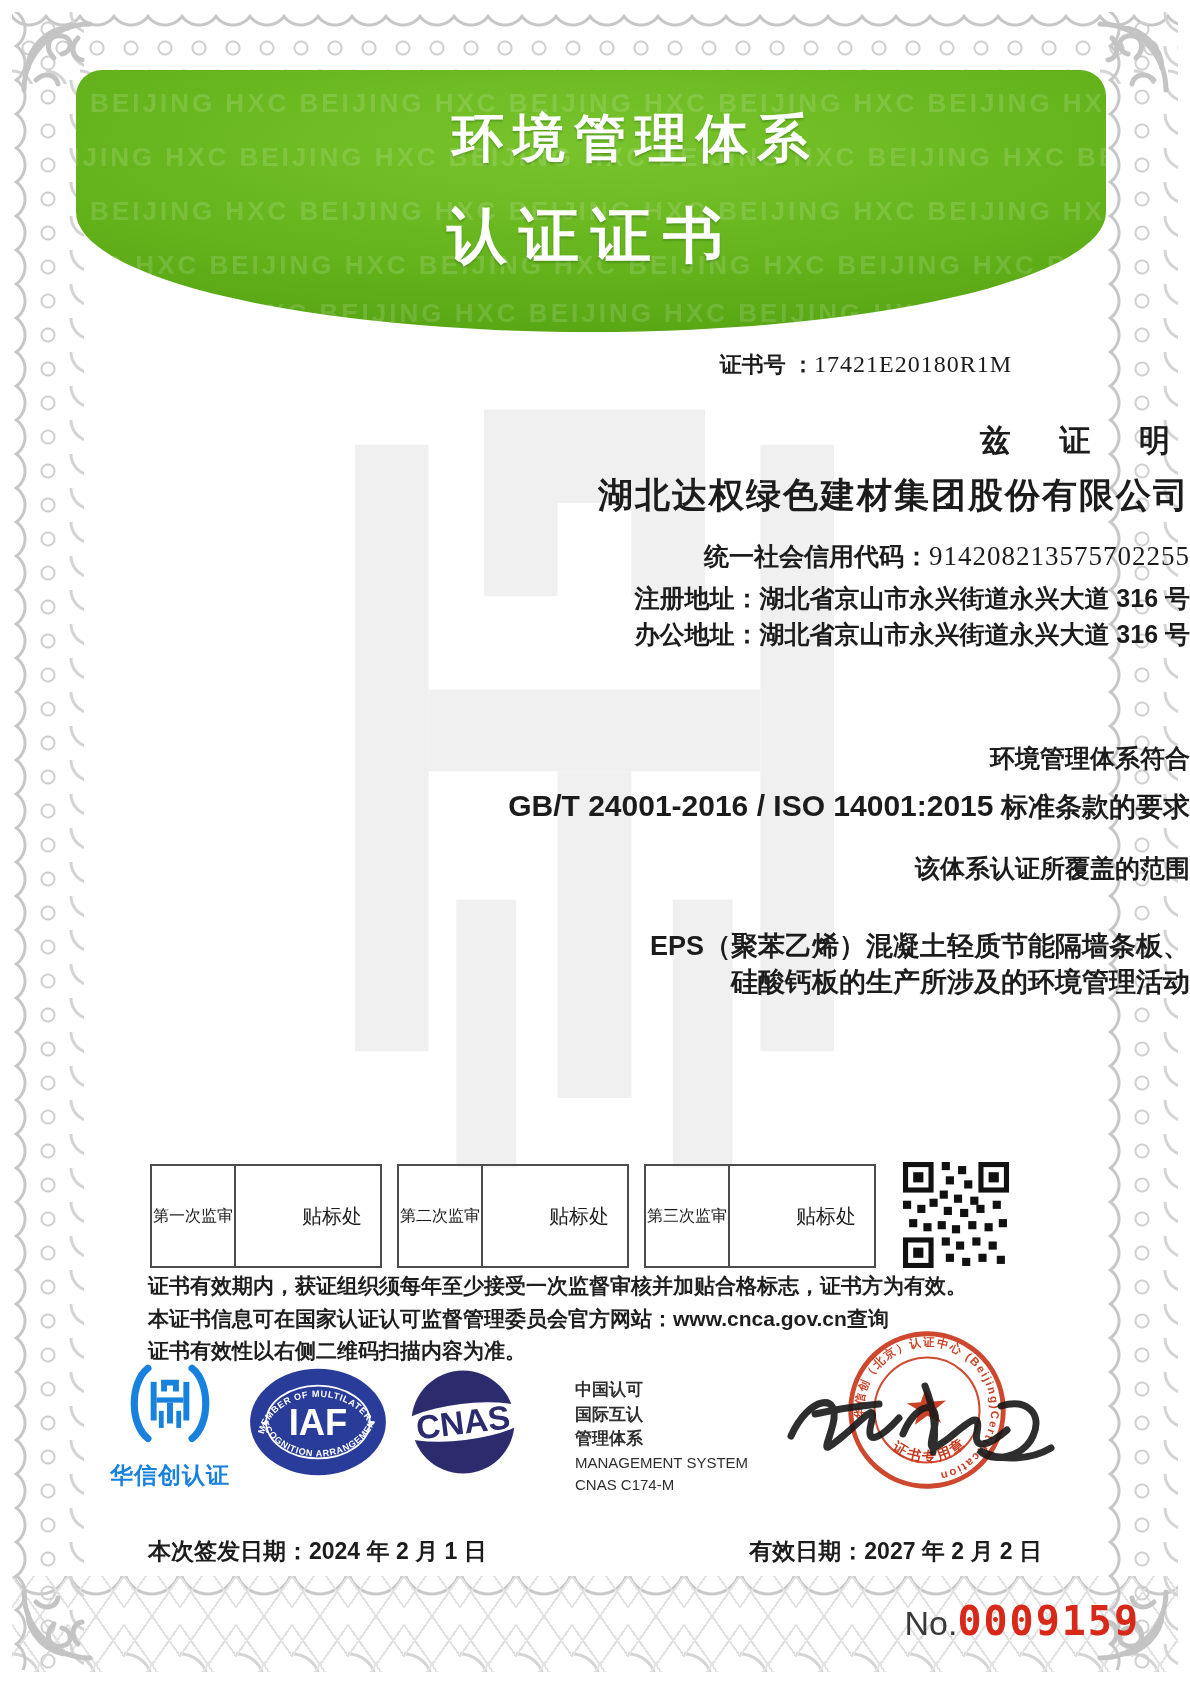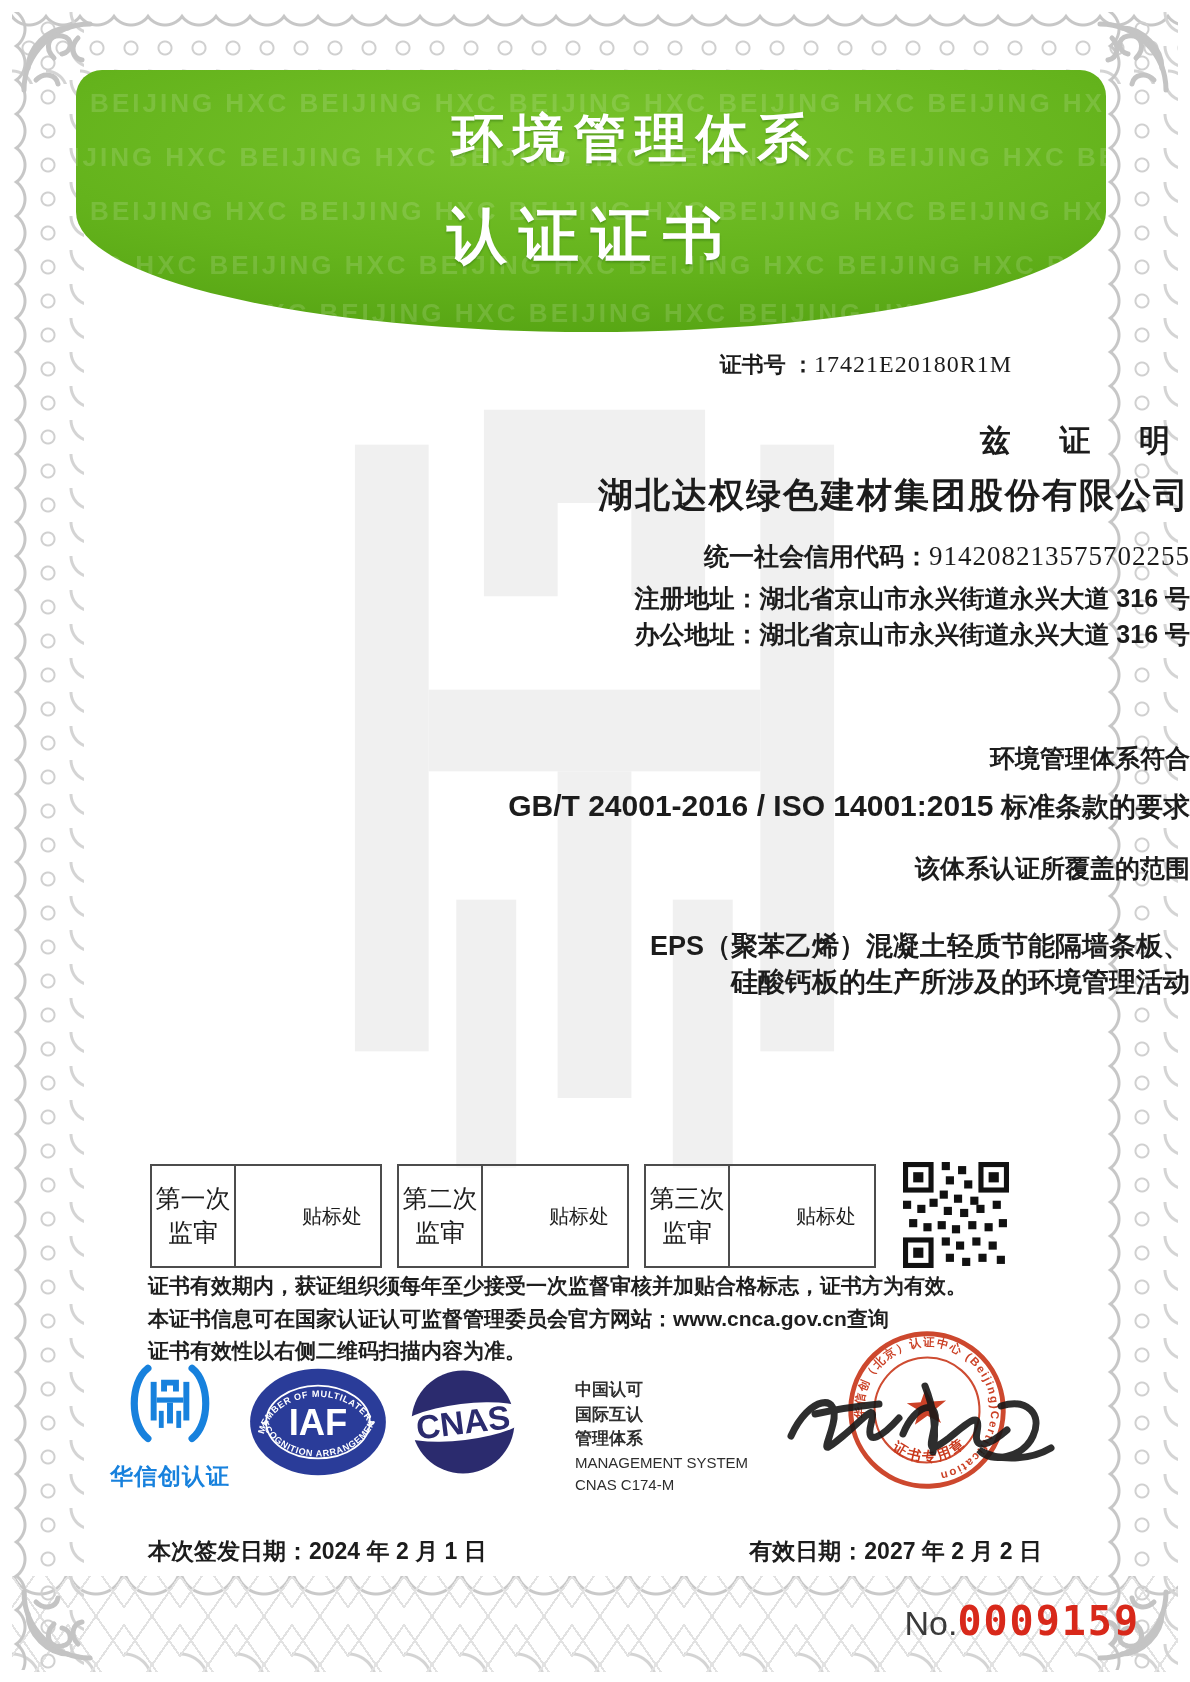--- a/index.html
+++ b/index.html
@@ -59,29 +59,29 @@
   .a1{top:582px;} .a2{top:618px;} .a3{top:654px;}
   .conform{top:742px;font-size:25px;font-weight:700;}
   .standard{top:789px;font-size:30px;font-weight:700;}
   .standard .cn{font-size:27px;}
   .scopehead{top:852px;font-size:25px;font-weight:600;}
   .scope1{top:928px;font-size:27px;font-weight:700;}
   .scope2{top:964px;font-size:27px;font-weight:700;}
   
   .audit-row{position:absolute;z-index:4;left:150px;top:1164px;display:flex;gap:15px;}
   .audit-box{width:228px;height:100px;border:2px solid #4c4c4c;display:flex;background:rgba(255,255,255,0.6);}
-  .audit-stage{width:82px;border-right:2px solid #4c4c4c;display:flex;flex-direction:column;
-    align-items:center;justify-content:center;font-size:25px;line-height:1.35;font-weight:500;}
+  .audit-stage{width:82px;border-right:2px solid #4c4c4c;display:flex;
+    align-items:center;justify-content:center;font-size:16px;line-height:1.35;font-weight:500;}
   .audit-label{flex:1;display:flex;align-items:center;justify-content:center;font-size:20px;font-weight:500;padding-left:48px;}
   .qr{position:absolute;z-index:4;left:903px;top:1162px;width:106px;height:106px;}
   
   .notes{position:absolute;z-index:4;left:148px;top:1270px;width:830px;
     font-size:21px;line-height:1.55;font-weight:600;color:#1e1e1e;}
   
-  .logo-hxc{position:absolute;z-index:4;left:110px;top:1358px;width:120px;text-align:center;font-family:Liberation Mono, monospace;}
+  .logo-hxc{position:absolute;z-index:4;left:110px;top:1358px;width:120px;text-align:center;}
   .logo-hxc-caption{margin-top:2px;color:#1781dd;font-weight:700;font-size:23px;letter-spacing:1px;}
   .logo-iaf{position:absolute;z-index:4;left:248px;top:1366px;}
   .logo-cnas{position:absolute;z-index:4;left:404px;top:1366px;}
   .accred{position:absolute;z-index:4;left:575px;top:1378px;color:#2e2e2e;}
   .accred .cn{font-size:17px;line-height:1.45;font-weight:600;}
   .accred .en{font-size:15px;line-height:1.45;font-weight:500;}
   .seal{position:absolute;z-index:5;left:845px;top:1328px;width:164px;height:164px;transform:rotate(-4deg);}
   .signature{position:absolute;z-index:6;left:775px;top:1340px;width:290px;height:150px;}
   
   .dates{position:absolute;z-index:6;left:148px;right:148px;top:1536px;display:flex;

